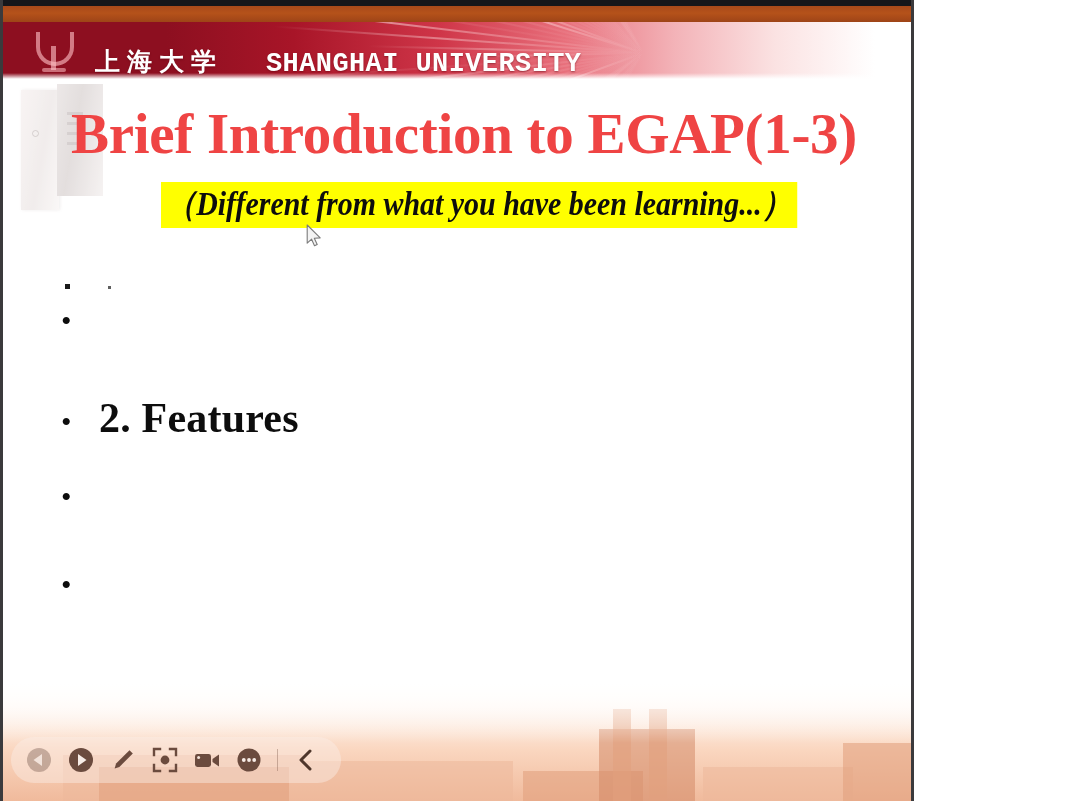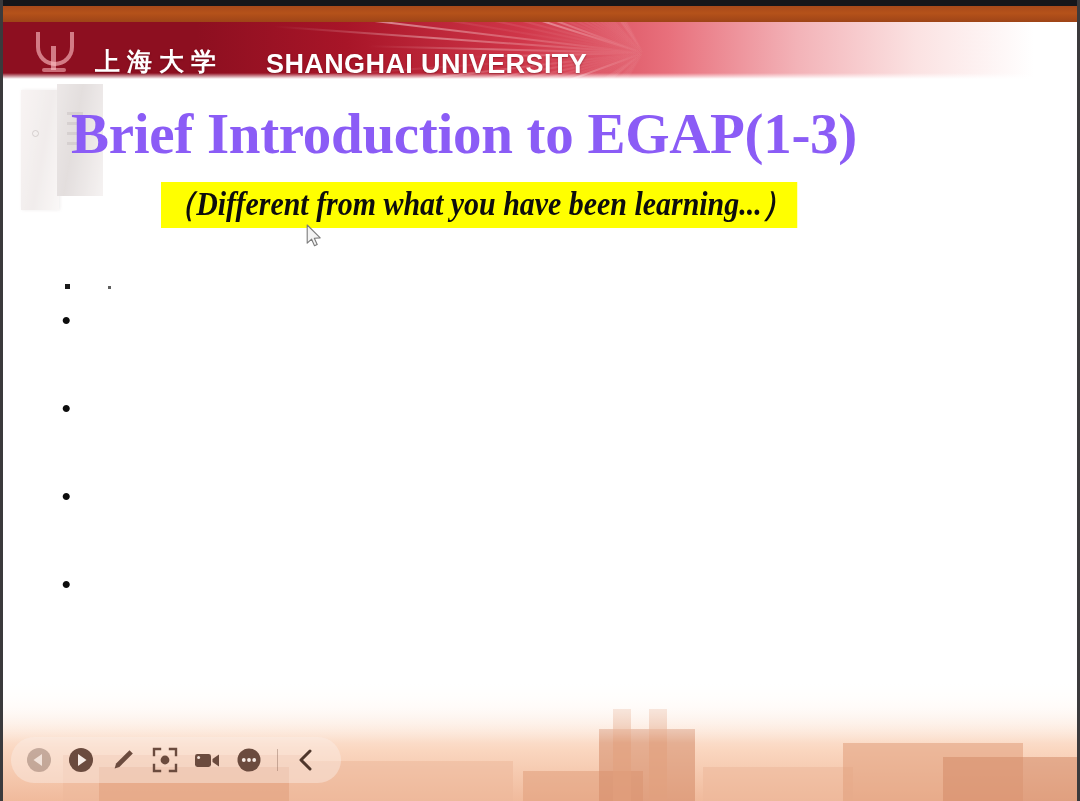--- a/index.html
+++ b/index.html
@@ -5,21 +5,21 @@
   * { margin:0; padding:0; box-sizing:border-box; }
   html, body {
     width:1080px; height:801px;
     background:#ffffff;
     font-family:"Liberation Serif", serif;
     overflow:hidden;
   }
 
   #slide {
     position:relative;
-    width:1080px; height:801px;
+    width:914px; height:801px;
     background:#ffffff;
     overflow:hidden;
     border-left:3px solid #3b3a3c;
     border-right:3px solid #3b3a3c;
   }
 
   
   .top-dark-strip {
     position:absolute; left:0; top:0; width:100%; height:6px;
     background:#16161a;
@@ -75,21 +75,21 @@
 
   .banner-cn {
     position:absolute; left:92px; top:27px;
     font-family:"DejaVu Sans", sans-serif;
     font-size:25px; font-weight:700; color:#ffffff;
     letter-spacing:7px; line-height:1;
     text-shadow:0 1px 2px rgba(90,0,12,.55);
   }
   .banner-en {
     position:absolute; left:263px; top:29px;
-    font-family:Liberation Sans, sans-serif;
+    font-family:Liberation Mono, monospace;
     font-size:27px; font-weight:700; color:#ffffff;
     letter-spacing:.4px; line-height:1;
     text-shadow:0 1px 2px rgba(90,0,12,.5);
   }
 
   
   .deco-left {
     position:absolute; left:8px; top:88px;
     width:104px; height:132px;
     opacity:.55;
@@ -109,21 +109,21 @@
   }
   .deco-left .knob {
     position:absolute; left:21px; top:42px; width:7px; height:7px;
     border-radius:50%; border:1.5px solid rgba(150,138,137,.65);
   }
 
   
   .title {
     position:absolute; left:68px; top:104px;
     font-family:"Liberation Serif", serif;
-    font-size:57px; font-weight:700; color:#8b5cf6;
+    font-size:57px; font-weight:700; color:#ef4444;
     letter-spacing:-.3px; white-space:nowrap;
     line-height:1.05;
   }
   .subtitle-wrap {
     position:absolute; left:118px; top:182px;padding-left:40px;
   }
   .subtitle {
     display:inline-block;
     background:#ffff00;
     padding:3px 6px 5px 6px;
@@ -297,20 +297,21 @@
     <i class="d1"></i>
       <i class="d2"></i>
   </div>
 
   <div class="bullets" id="bullets">
       <div class="bullet-row">
         <span class="bullet-dot">•</span>
       </div>
       <div class="bullet-row">
         <span class="bullet-dot">•</span>
+        <span class="bullet-text">2. Features</span>
       </div>
       <div class="bullet-row">
         <span class="bullet-dot">•</span>
       </div>
       <div class="bullet-row">
         <span class="bullet-dot">•</span>
       </div>
     </div>
 
   <div class="campus">

